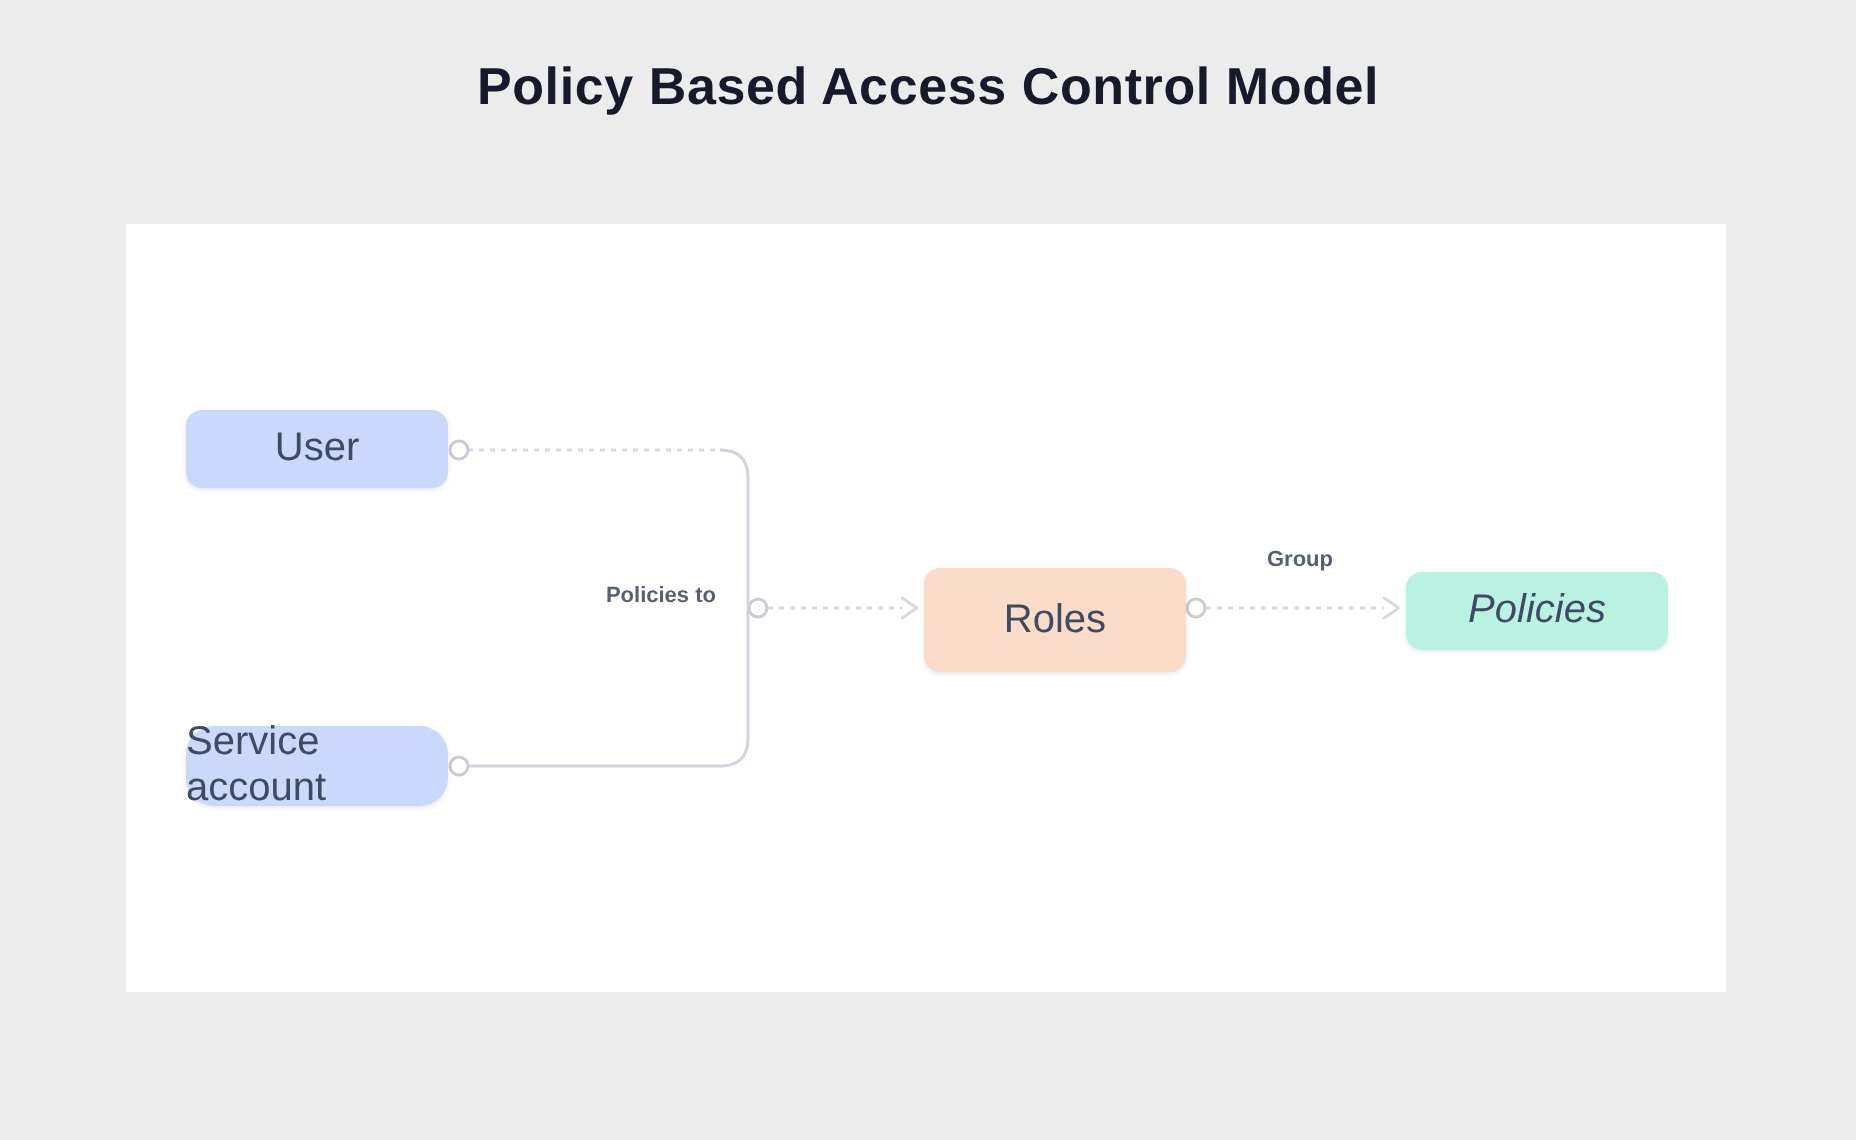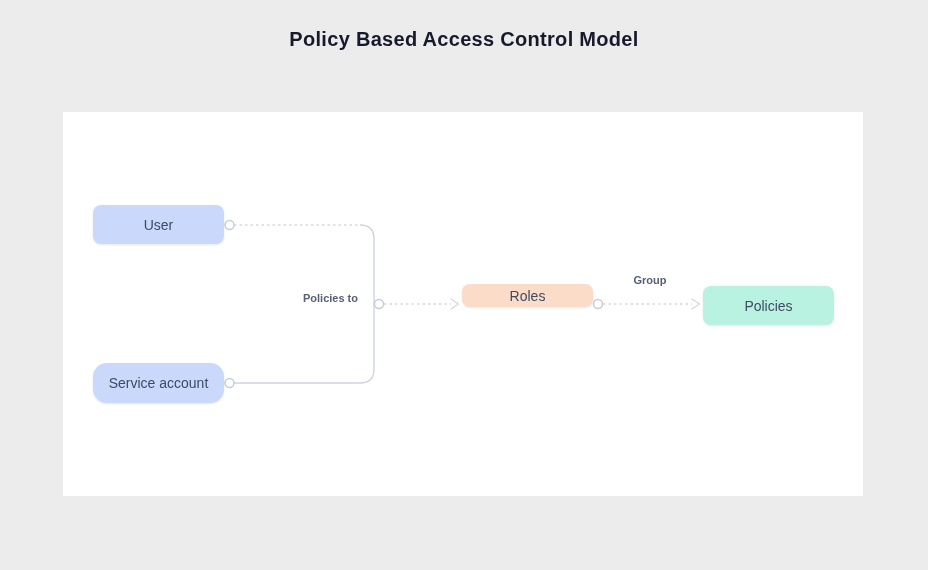--- a/index.html
+++ b/index.html
@@ -13,21 +13,21 @@
     background: var(--page-bg, #ececec);
     font-family: "Liberation Sans", sans-serif;
     overflow: hidden;
   }
   .page-title {
     position: absolute;
     left: 0;
     top: 28px;
     width: 928px;
     text-align: center;
-    font-size: 20px;
+    font-size: 26px;
     font-weight: 700;
     letter-spacing: 0.3px;
     color: var(--title-text, #161a2b);
   }
   .canvas {
     position: absolute;
     left: 63px;
     top: 112px;
     width: 800px;
     height: 384px;
@@ -63,30 +63,30 @@
     fill: #ffffff;
     stroke: var(--connector-stroke, #c7ccd8);
     stroke-width: 1.5;
   }
   .node {
     position: absolute;
     border-radius: 8px;
     display: flex;
     align-items: center;
     justify-content: center;
-    font-size: 14px;
+    font-size: 20px;
     font-weight: 500;
     color: var(--box-text, #3f4a63);
     box-shadow: 0 1px 2px rgba(90, 100, 150, 0.15);
     cursor: pointer;
   }
   .node-user            { left: 93px;  top: 205px; width: 131px; height: 39px; }
   .node-service-account { left: 93px;  top: 363px; width: 131px; height: 40px; border-radius: 14px; }
-  .node-roles           { left: 462px; top: 284px; width: 131px; height: 23px; }
-  .node-policies        { left: 703px; top: 286px; width: 131px; height: 39px; }
+  .node-roles           { left: 462px; top: 284px; width: 131px; height: 52px; }
+  .node-policies        { left: 703px; top: 286px; width: 131px; height: 39px; font-style: italic; }
   .edge-label {
     position: absolute;
     font-size: 11px;
     font-weight: 700;
     color: var(--label-text, #565f73);
   }
   .label-assigned-to {
     left: 238px;
     top: 292px;
     width: 120px;

